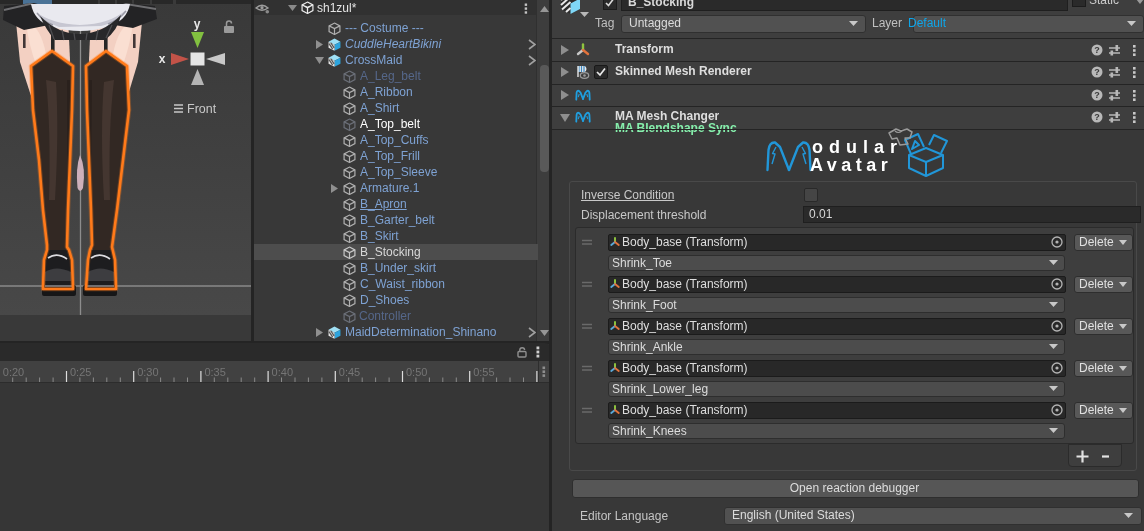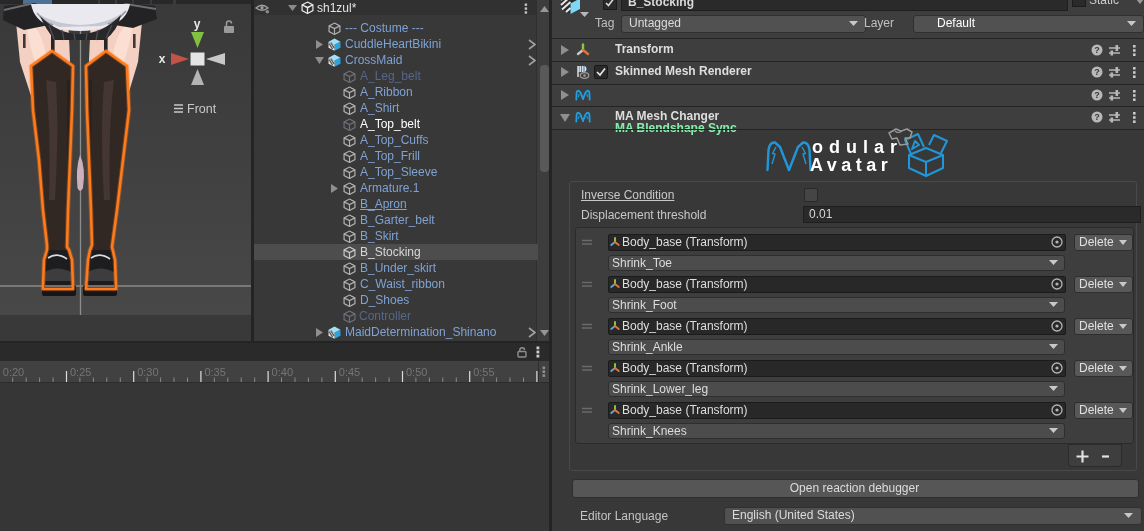--- a/index.html
+++ b/index.html
@@ -163,21 +163,21 @@
   <svg class="abs" style="left:74px;top:22px" width="13" height="13" viewBox="0 0 12 12">
           <use href="#wcube" style="color:#b0b0b0"></use>
         </svg>
   <div class="lbl" style="left:91px;top:20px;color:#7ea2d3;line-height:16px;">--- Costume ---</div>
   <svg class="abs" style="left:62px;top:40px" width="7" height="9">
           <polygon points="0,0 7,4.5 0,9" fill="#8f8f8f"></polygon>
         </svg>
   <svg class="abs" style="left:74px;top:38px" width="13" height="13" viewBox="0 0 12 12">
           <use href="#pcube"></use>
         </svg>
-  <div class="lbl" style="left:91px;top:36px;color:#7ea2d3;line-height:16px;">CuddleHeartBikini</div>
+  <div class="lbl" style="left:91px;top:36px;color:#7ea2d3;line-height:16px;font-style:italic;">CuddleHeartBikini</div>
   <svg class="abs" style="left:274px;top:39px" width="8" height="11">
           <polyline points="1,1 7,5.5 1,10" fill="none" stroke="#a0a0a0" stroke-width="1.6"></polyline>
         </svg>
   <svg class="abs" style="left:61px;top:57px" width="9" height="7">
           <polygon points="0,0 9,0 4.5,7" fill="#8f8f8f"></polygon>
         </svg>
   <svg class="abs" style="left:74px;top:54px" width="13" height="13" viewBox="0 0 12 12">
           <use href="#pcube"></use>
         </svg>
   <div class="lbl" style="left:91px;top:52px;color:#7ea2d3;line-height:16px;">CrossMaid</div>
@@ -371,23 +371,23 @@
   <svg class="abs" style="left:584px;top:-1px" width="8" height="5">
         <polygon points="0,0 8,0 4,5" fill="#9a9a9a"></polygon>
       </svg>
 
   <div class="lbl" style="left:43px;top:16px;color:#c0c0c0;">Tag</div>
   <div class="abs" style="left:69px;top:15px;width:243px;height:16px;background:#515151;border:1px solid #303030;border-radius:3px;"></div>
   <div class="lbl" style="left:77px;top:16px;color:#dcdcdc;">Untagged</div>
   <svg class="abs" style="left:297px;top:21px" width="9" height="5">
         <polygon points="0,0 9,0 4.5,5" fill="#c8c8c8"></polygon>
       </svg>
-  <div class="lbl" style="left:312px;top:16px;color:#c0c0c0;">Layer</div>
+  <div class="lbl" style="left:320px;top:16px;color:#c0c0c0;">Layer</div>
   <div class="abs" style="left:361px;top:15px;width:229px;height:16px;background:#515151;border:1px solid #303030;border-radius:3px;"></div>
-  <div class="lbl" style="left:385px;top:16px;color:#ffffff;">Default</div>
+  <div class="lbl" style="left:356px;top:16px;color:#0ea5e9;">Default</div>
   <svg class="abs" style="left:575px;top:21px" width="9" height="5">
         <polygon points="0,0 9,0 4.5,5" fill="#c8c8c8"></polygon>
       </svg>
 
   <div id="comps">
   <div class="abs" style="left:0;top:34px;width:592px;height:95px;background:#3e3e3e;"></div>
   <div class="abs" style="left:0;top:38px;width:592px;height:1px;background:#242424;"></div>
   <div class="abs" style="left:0;top:61px;width:592px;height:1px;background:#242424;"></div>
   <svg class="abs" style="left:9px;top:45px" width="8" height="10">
           <polygon points="0,0 8,5 0,10" fill="#8f8f8f"></polygon>

